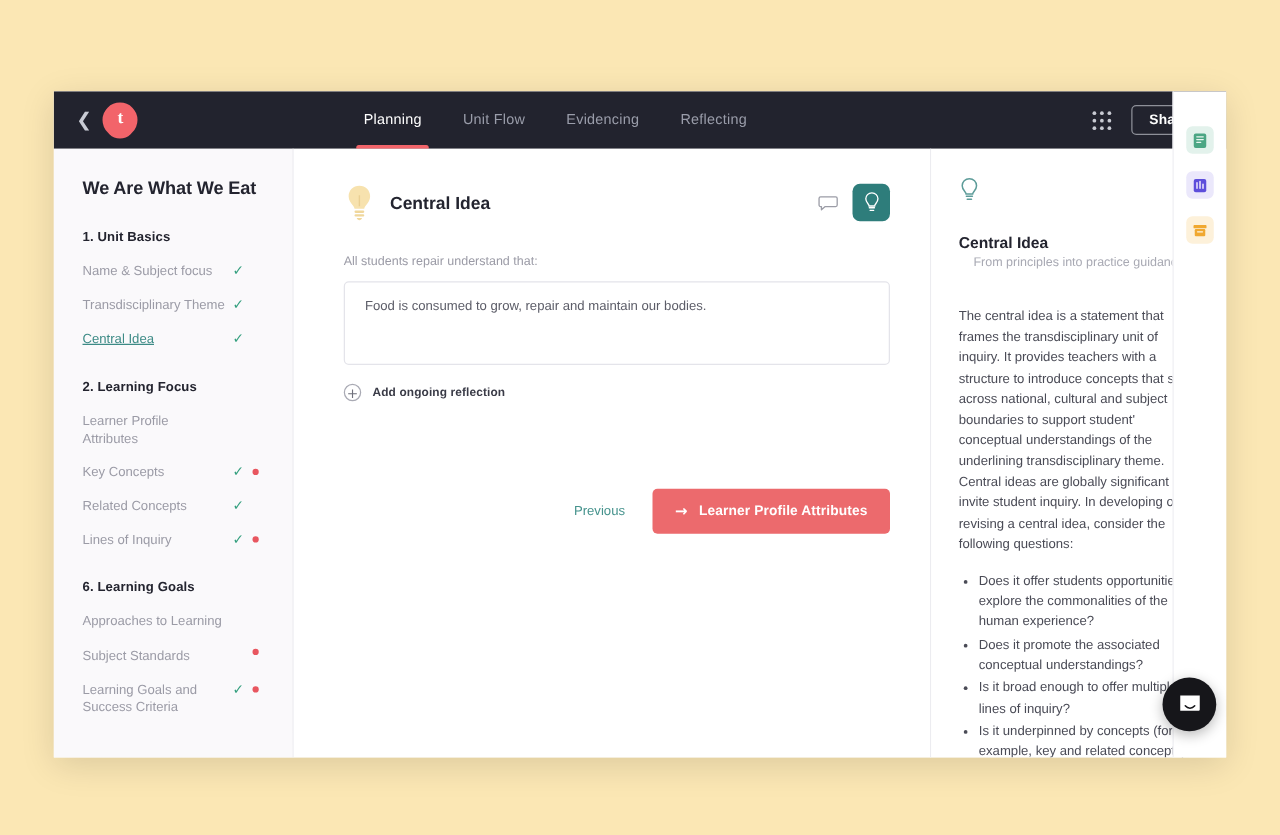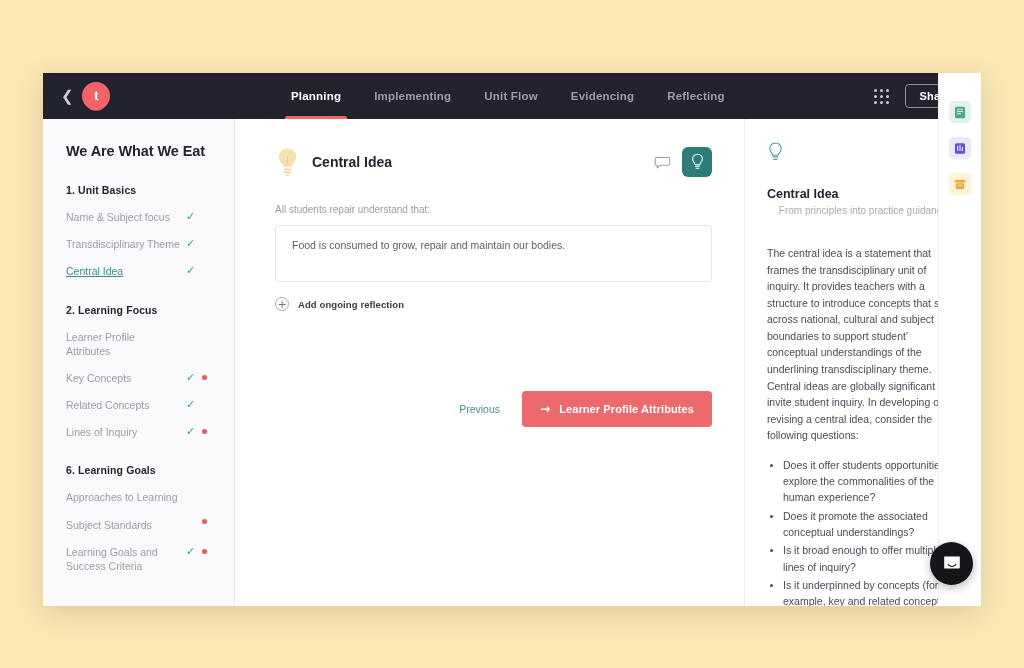--- a/index.html
+++ b/index.html
@@ -48,21 +48,21 @@
   .brand-logo span {
     transform: rotate(45deg);
     color: #fff;
     font-size: 14px;
     font-weight: 700;
     font-family: "Liberation Serif", serif;
   }
   .nav-tabs {
     position: absolute;
     left: 248px; top: 0; height: 46px;
-    display: flex; align-items: center; gap: 33px; font-weight: bold;
+    display: flex; align-items: center; gap: 33px;
   }
   .nav-tab {
     position: relative;
     font-size: 11.5px;
     color: #9a9daa;
     height: 46px;
     display: flex; align-items: center;
     cursor: pointer;
     letter-spacing: .2px;
   }
@@ -166,21 +166,21 @@
     cursor: pointer;
   }
   .prompt-label {
     font-size: 10px;
     color: #9b9ba6;
     margin: 27px 0 10px 0;
   }
   .answer-box {
     border: 1px solid #e4e4ea;
     border-radius: 4px;
-    height: 57px;
+    height: 67px;
     padding: 13px 16px;
     font-size: 10.5px;
     color: #5c5d68;
     background: #fff;
     cursor: text;
   }
   .add-reflection {
     display: flex; align-items: center; gap: 9px;
     margin-top: 15px;
     cursor: pointer;
@@ -282,23 +282,20 @@
       <div class="back-chevron">❮</div>
       <div class="brand-logo">
         <span>t</span>
       </div>
 
       <div class="nav-tabs">
         <div class="nav-tab active">
           <span>Planning</span>
         </div>
         <div class="nav-tab">
-          <span>Implementing</span>
-        </div>
-        <div class="nav-tab">
           <span>Unit Flow</span>
         </div>
         <div class="nav-tab">
           <span>Evidencing</span>
         </div>
         <div class="nav-tab">
           <span>Reflecting</span>
         </div>
       </div>
 

